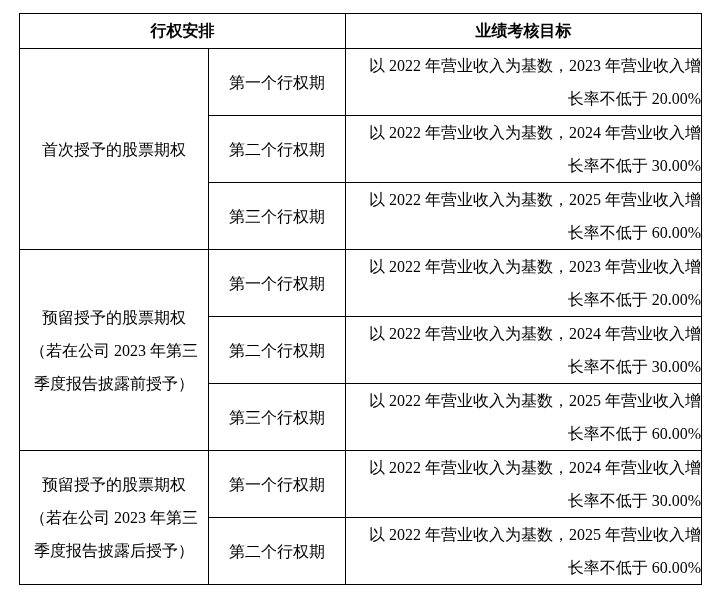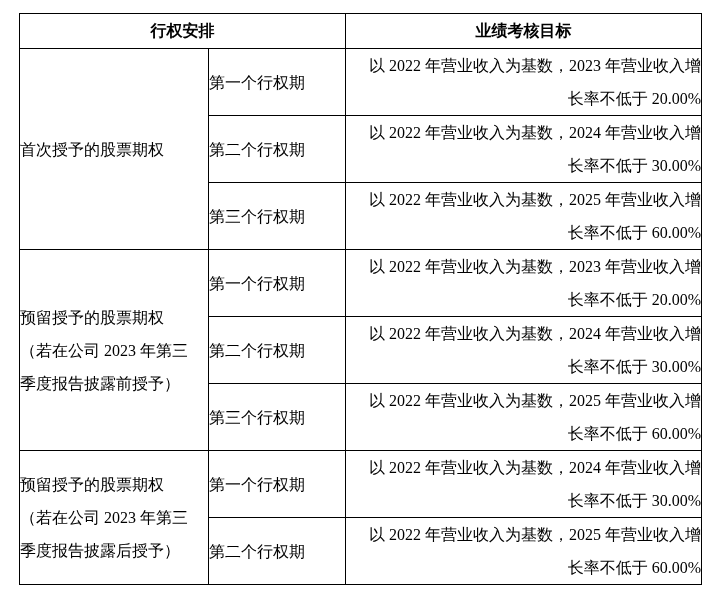--- a/index.html
+++ b/index.html
@@ -42,26 +42,26 @@
   tr.header-row th {
     font-weight: bold;
     text-align: center;
     line-height: 22px;
     vertical-align: middle;
   }
   tr.data-row {
     height: 66.6px;
   }
   td.group-cell {
-    text-align: left;
+    text-align: center;
     vertical-align: middle;
     padding: 0 4px;
   }
   td.period-cell {
-    text-align: left;
+    text-align: center;
     vertical-align: middle;
   }
   td.target-cell {
     text-align: right;
     vertical-align: middle;
     padding: 0 2px 0 4px;
   }
 </style>
 </head>
 <body>

